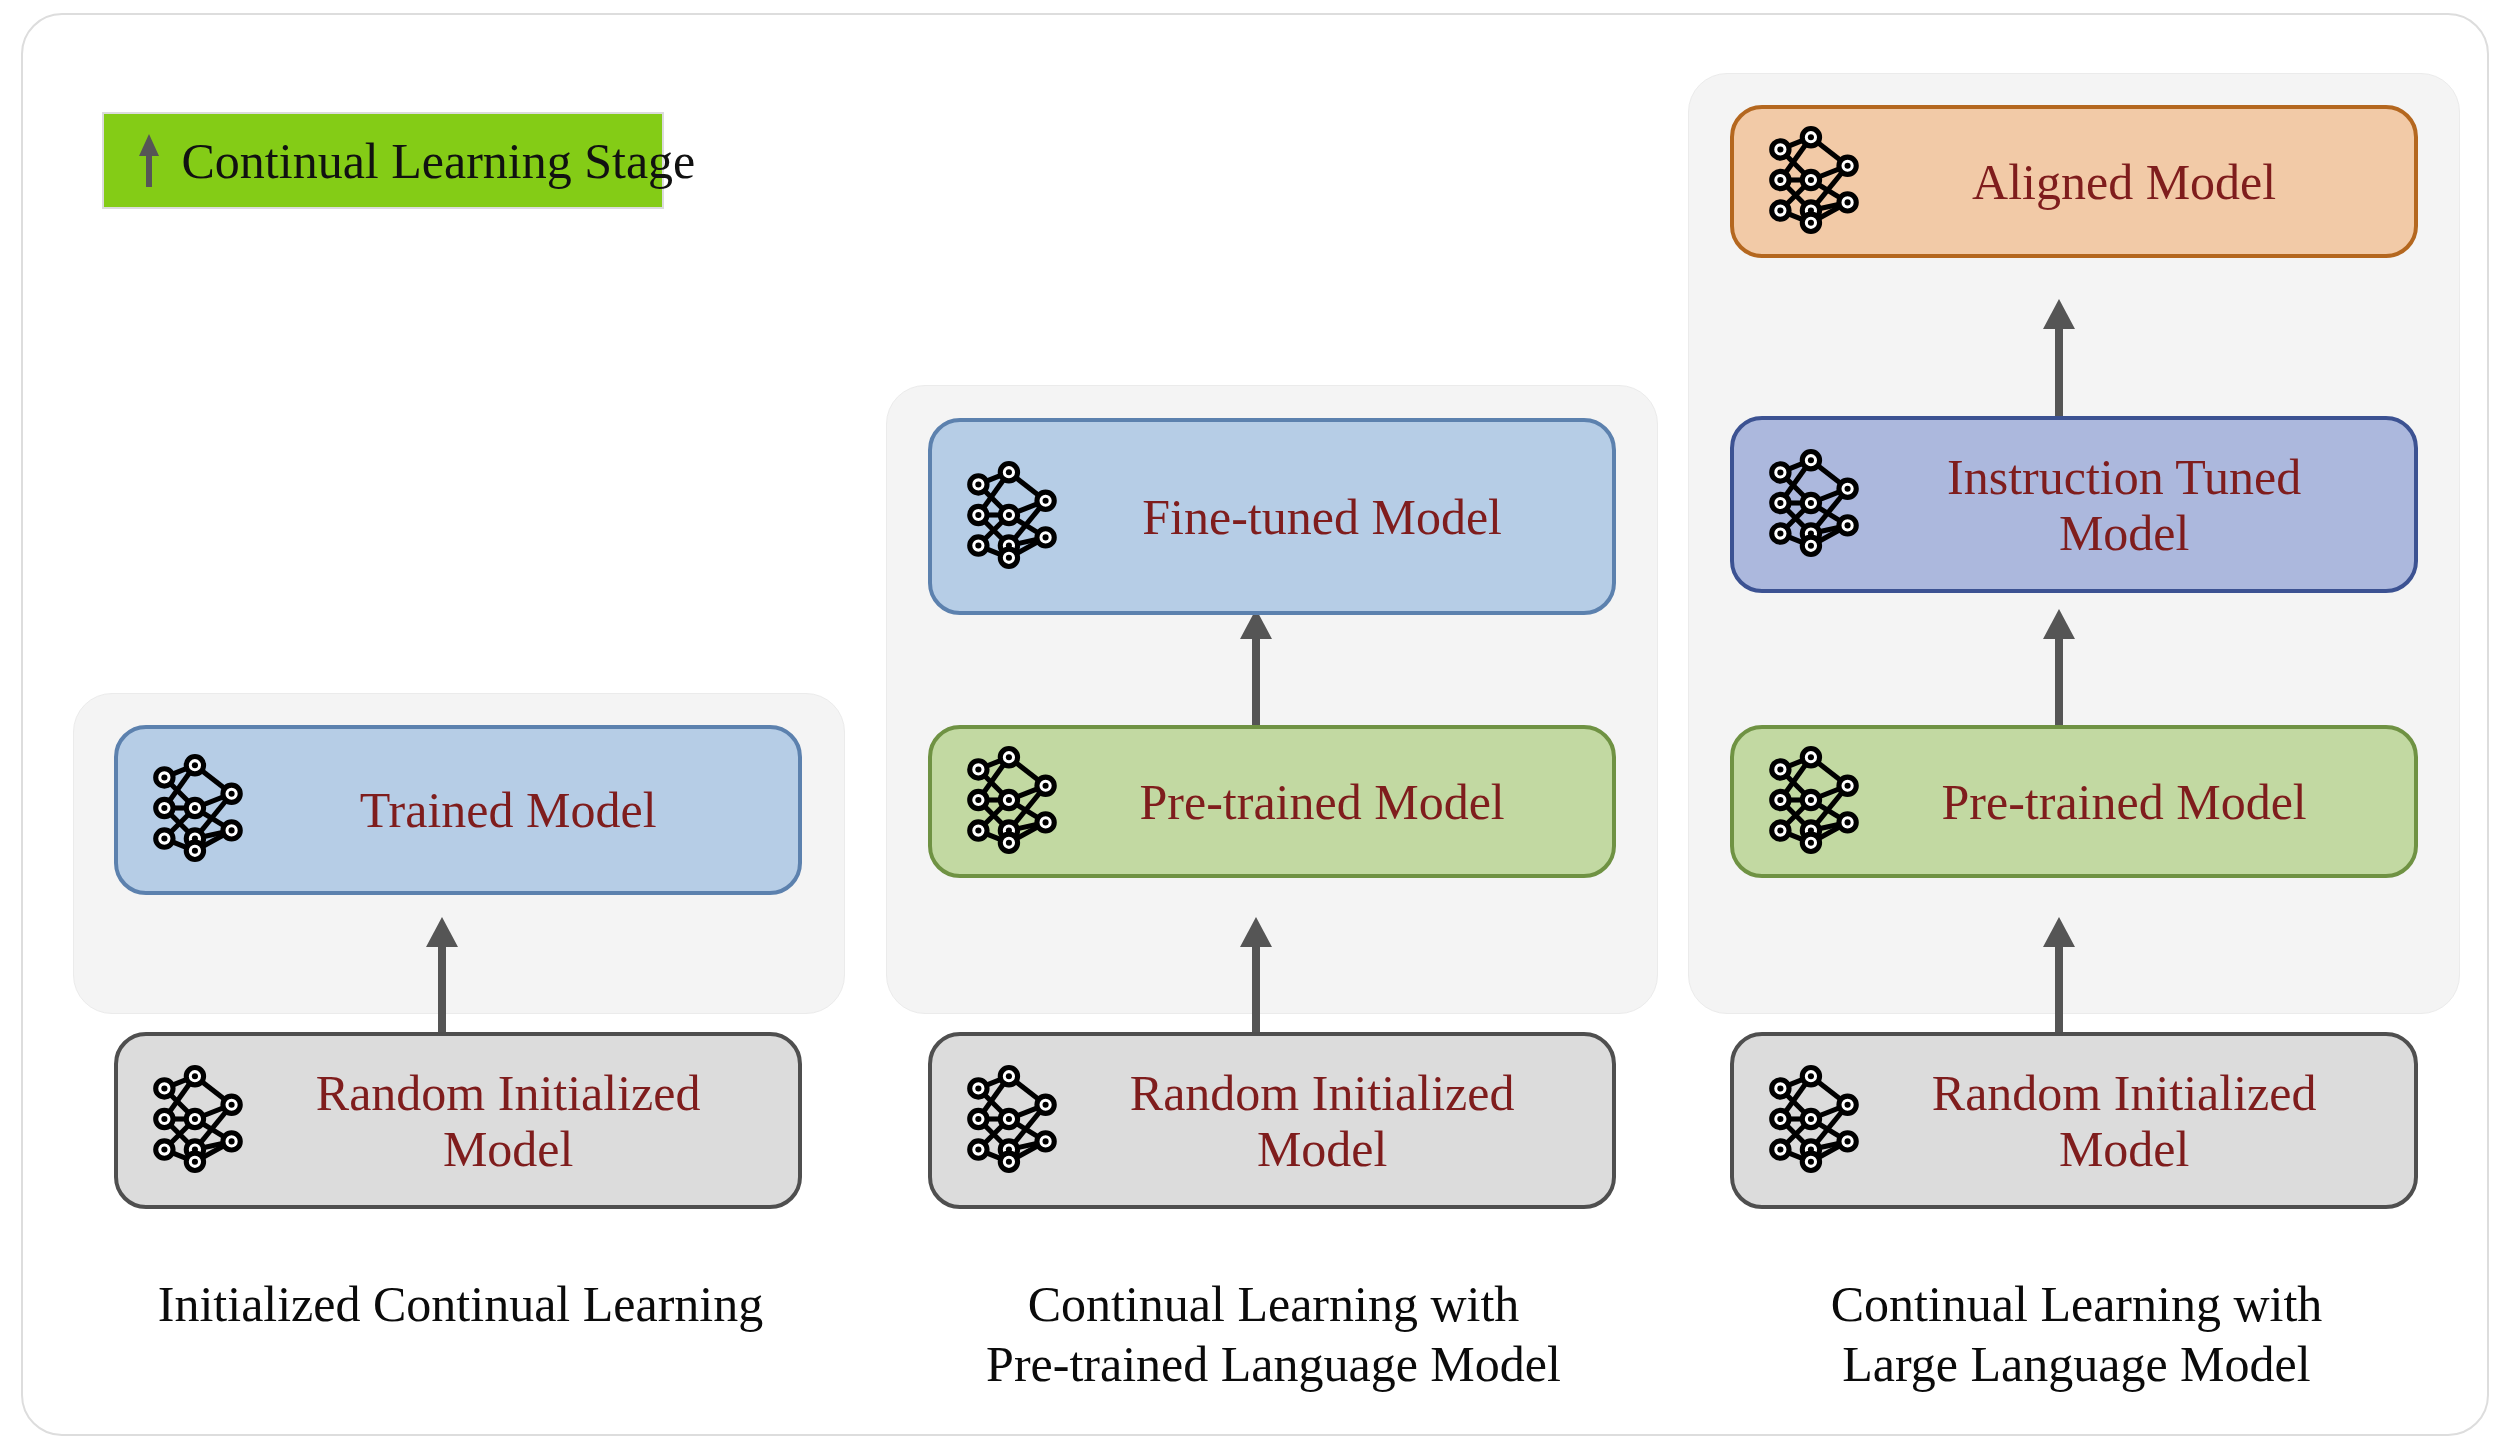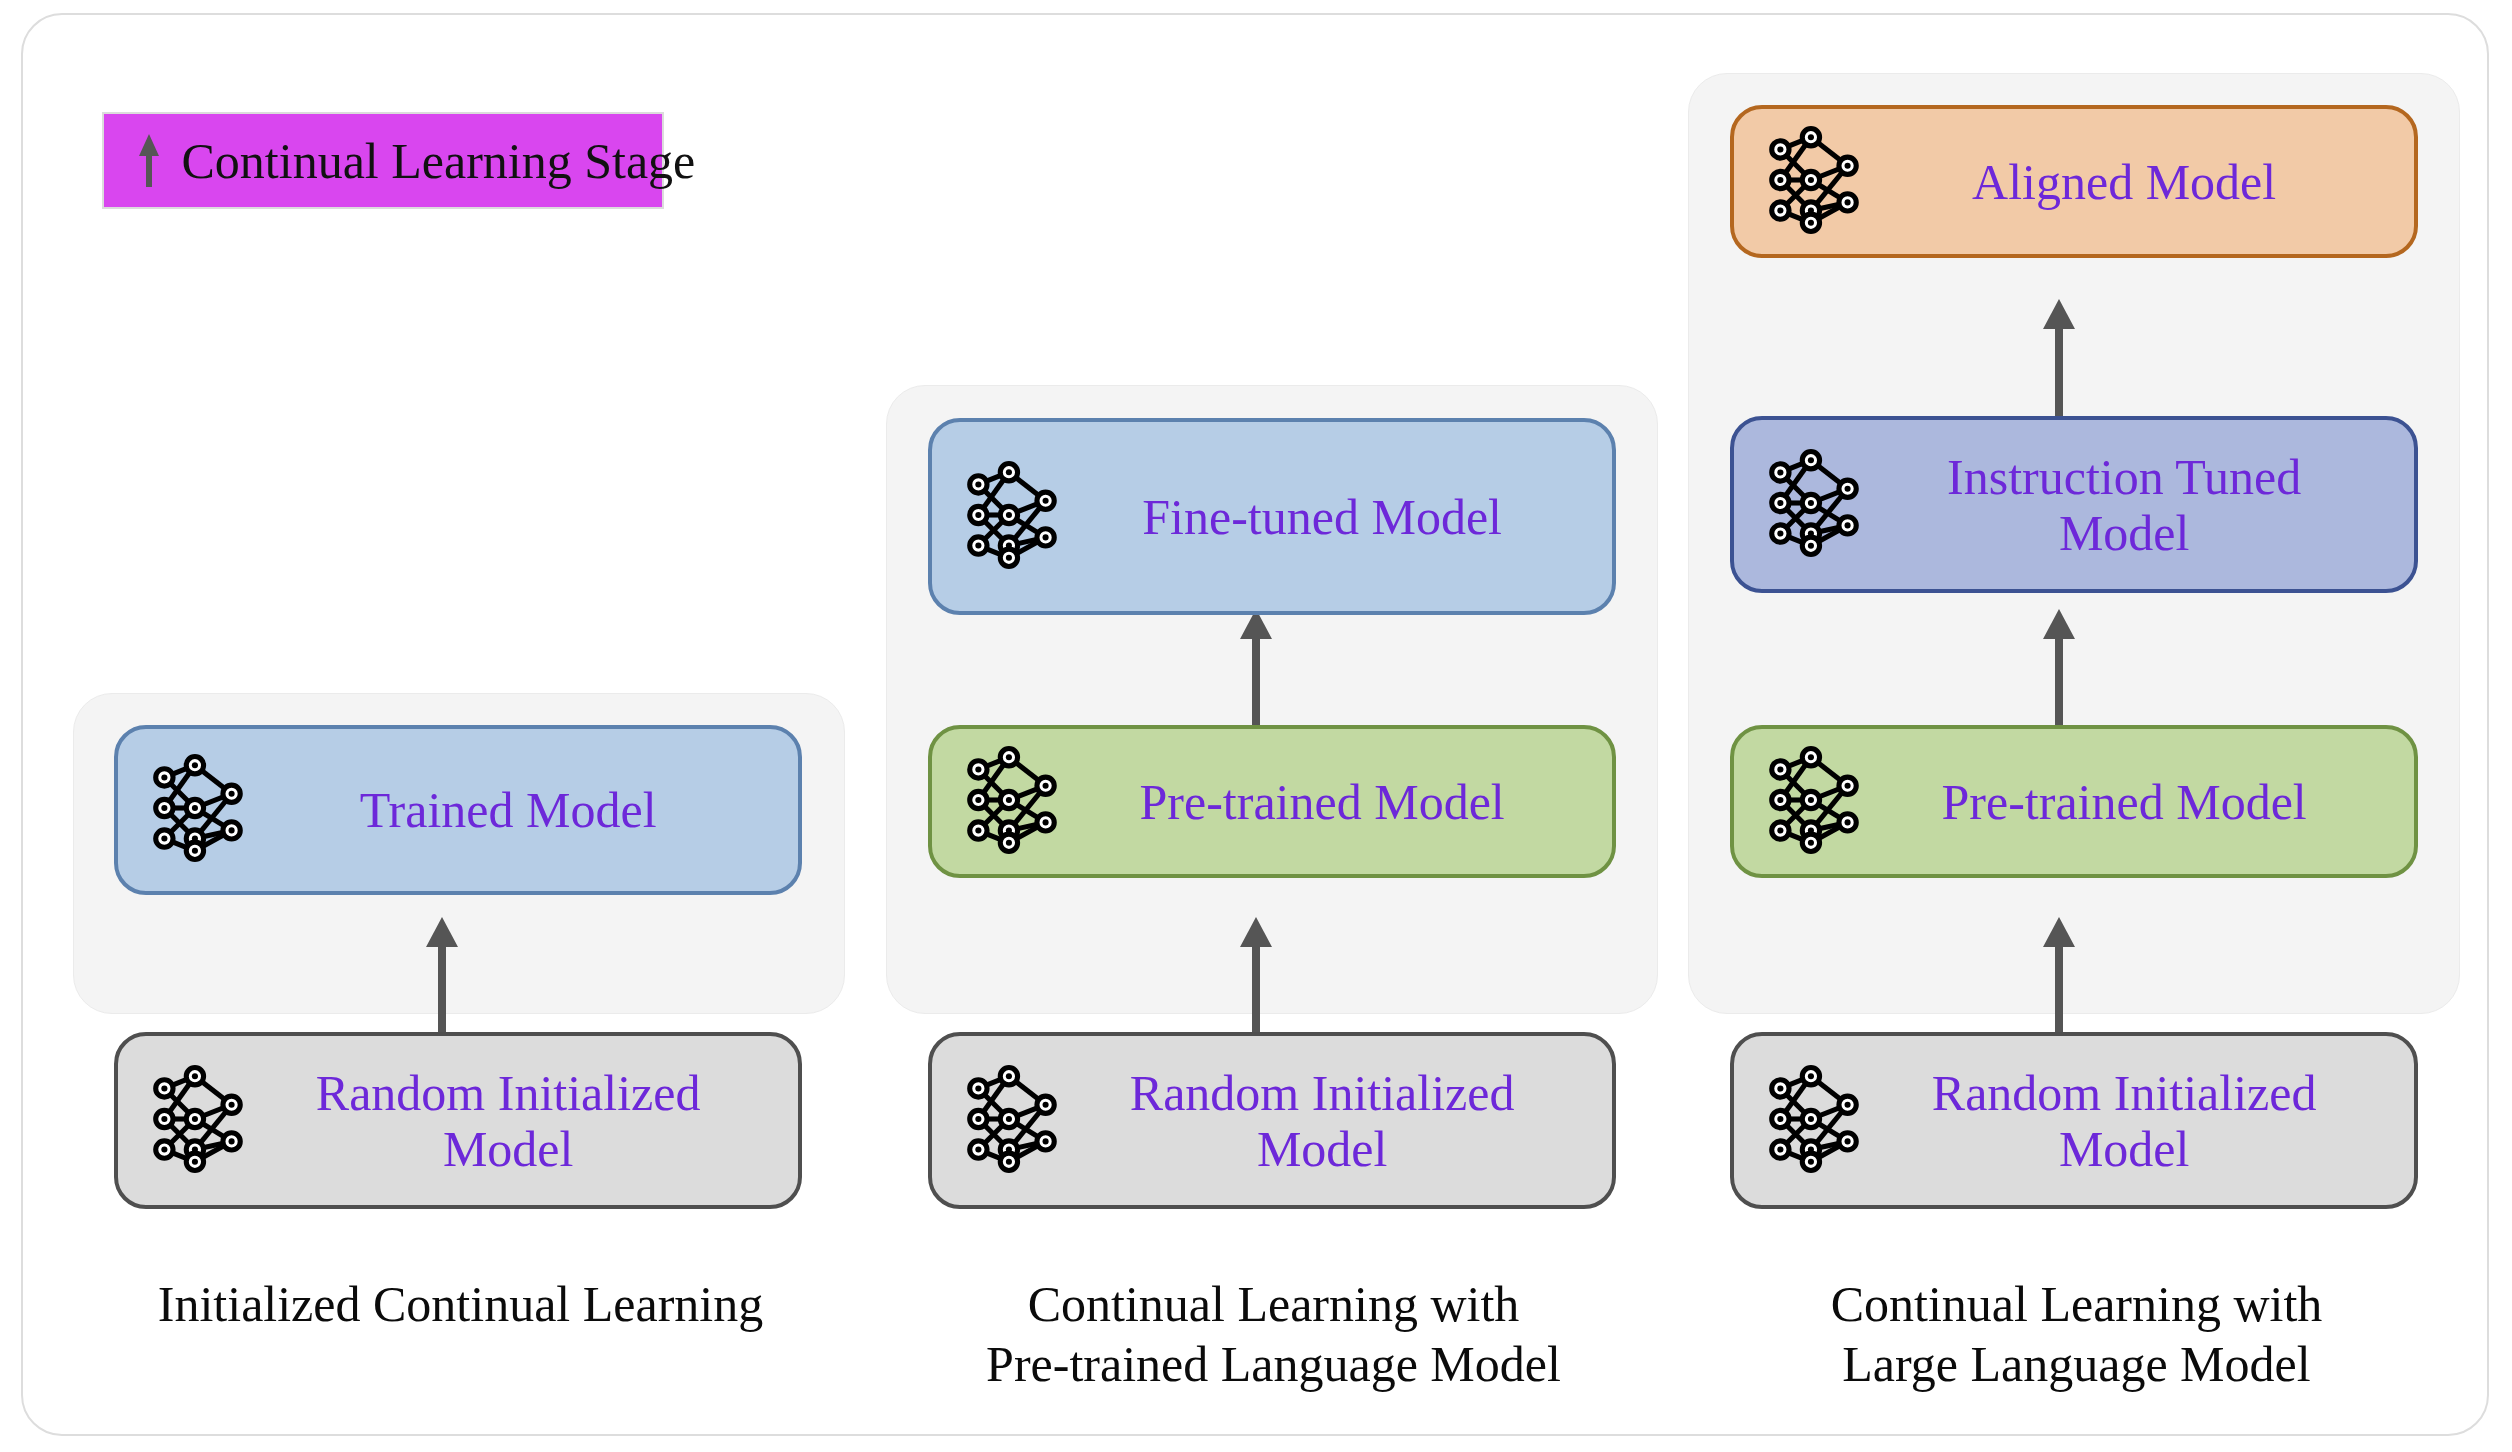--- a/index.html
+++ b/index.html
@@ -35,21 +35,21 @@
   }
 
   
   .legend-box {
     position: absolute;
     left: 102px;
     top: 112px;
     width: 562px;
     height: 97px;
     border: 2.8px solid #dcdcdc;
-    background: #d946ef;
+    background: #84cc16;
     box-sizing: border-box;
     display: flex;
     align-items: center;
     padding-left: 33px;
   }
   .legend-arrow {
     width: 24px;
     height: 54px;
     position: relative;
     flex: 0 0 auto;
@@ -102,21 +102,21 @@
   .model-box .nn-icon {
     flex: 0 0 auto;
     margin-left: 30px;
     margin-right: 9.3px;
   }
   .model-box .box-label {
     flex: 1 1 auto;
     text-align: center;
     font-size: 50px;
     line-height: 1.12;
-    color: #6d28d9;
+    color: #7f1d1d;
     padding-right: 41px;
     white-space: pre-line;
   }
 
   .model-box.blue    { background: #b6cde6; border-color: #5c81ae; }
   .model-box.green   { background: #c2d9a2; border-color: #6f9243; justify-content: space-between; }
   .model-box.orange  { background: #f2caa7; border-color: #b4671f; }
   .model-box.indigo  { background: #acb8dd; border-color: #3c5292; }
   .model-box.gray    { background: #dcdcdc; border-color: #4f4f4f; }
 

